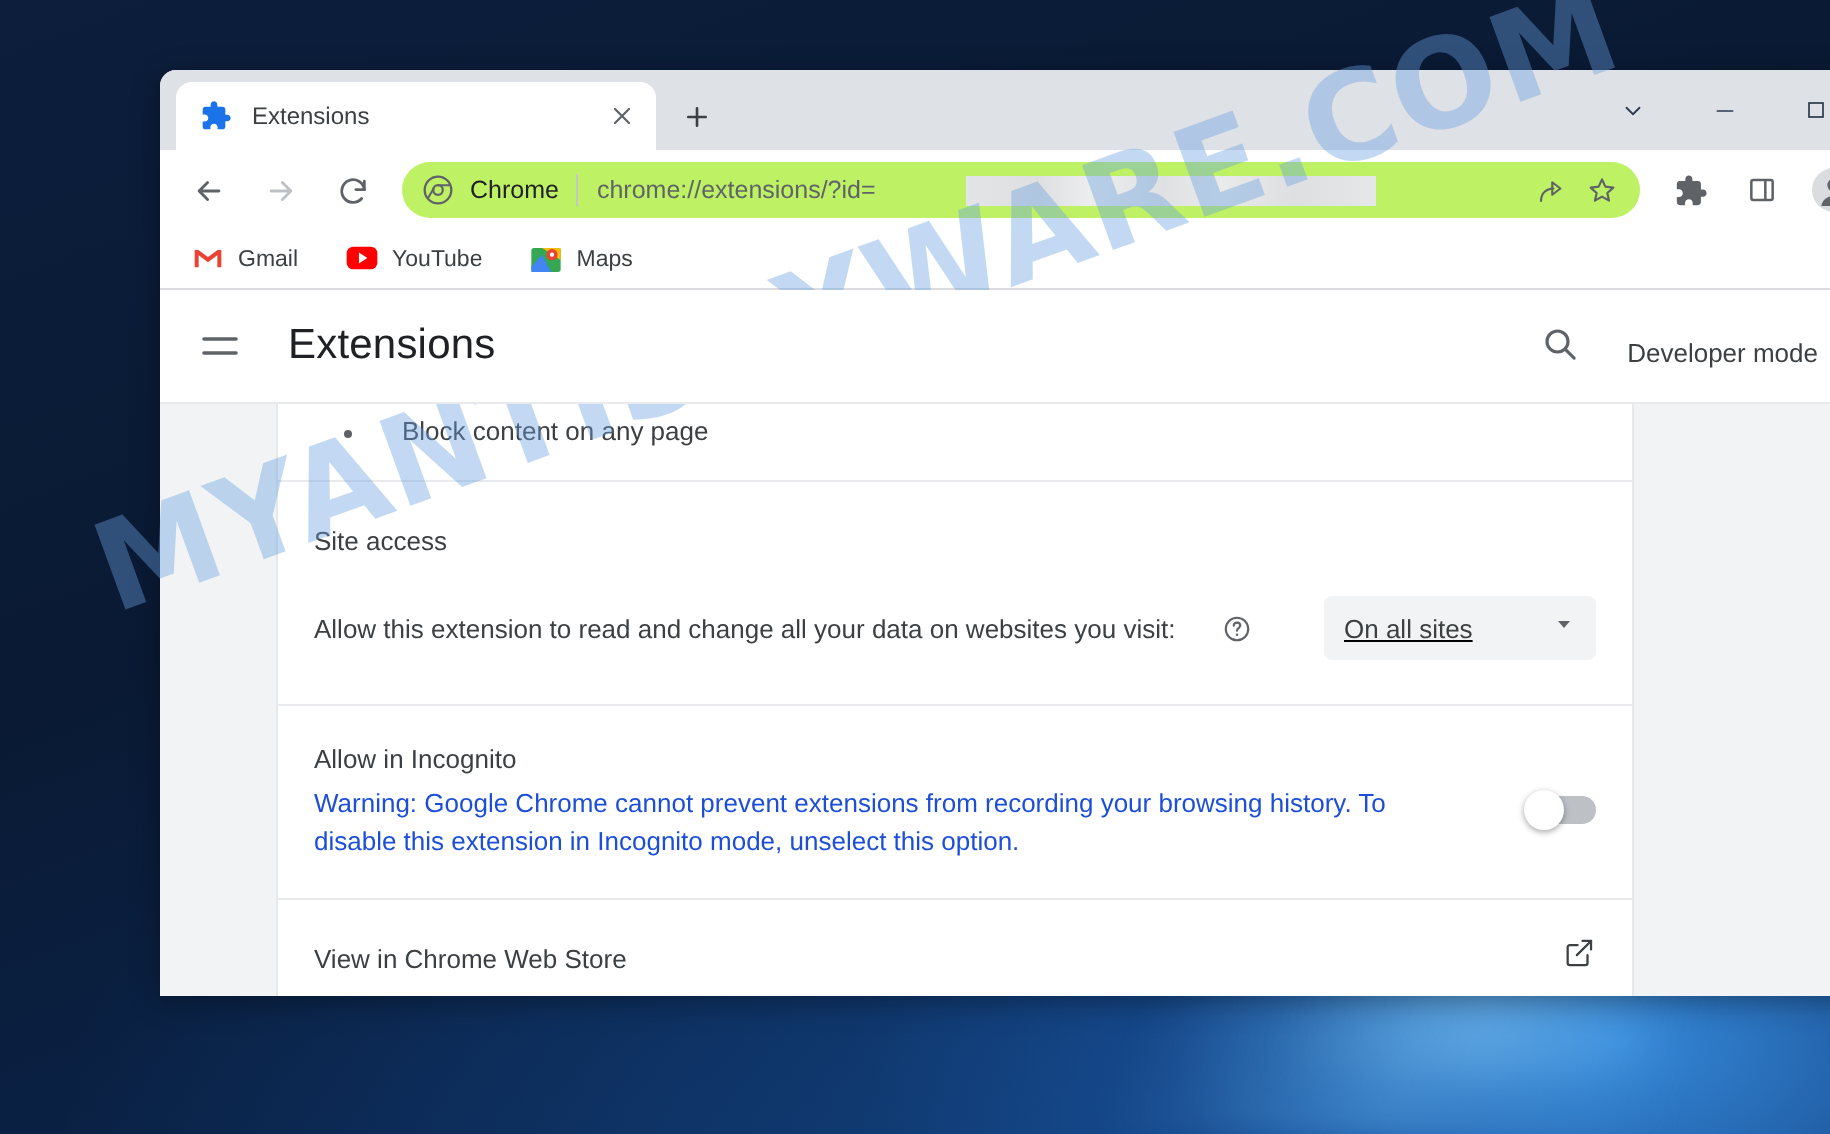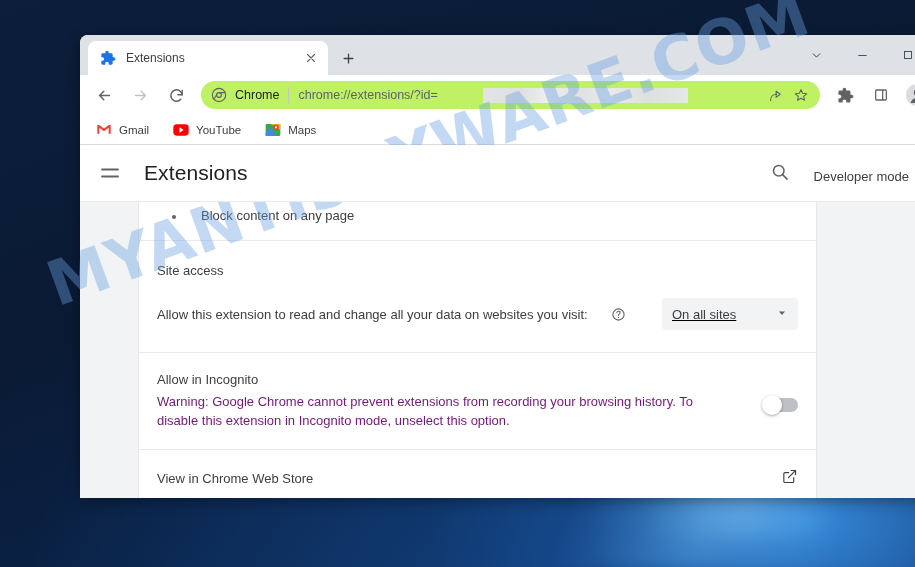--- a/index.html
+++ b/index.html
@@ -185,21 +185,21 @@
   }
   .select-val { font-size: 13px; color: #3c4043; }
   .select-caret { margin-left: auto; color: #5f6368; }
 
   .incog {
     display: flex; align-items: flex-start;
     padding-top: 19px; padding-bottom: 19px;
   }
   .incog-texts { flex: 1; padding-right: 20px; }
   .incog-title { font-size: 13px; color: #3c4043; margin-bottom: 5px; }
-  .incog-warn { font-size: 13px; color: #701a75; line-height: 19px; max-width: 580px; }
+  .incog-warn { font-size: 13px; color: #1d4ed8; line-height: 19px; max-width: 580px; }
   .incog-toggle { margin-top: 26px; }
 
   .link-row {
     display: flex; align-items: center;
     padding-top: 18px; padding-bottom: 18px;
   }
   .link-text { font-size: 13px; color: #3c4043; }
   .ext-link-ico { margin-left: auto; color: #3c4043; }
 
   

